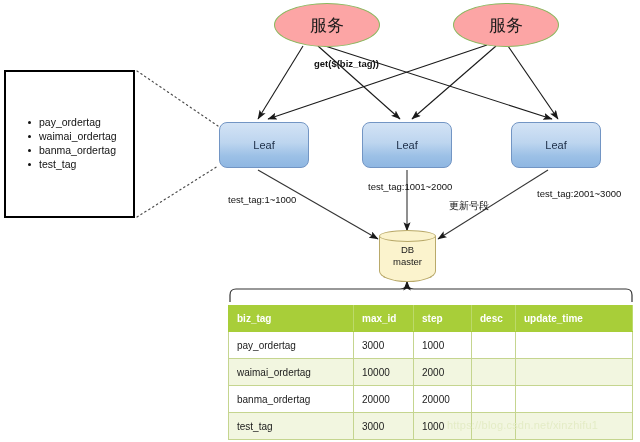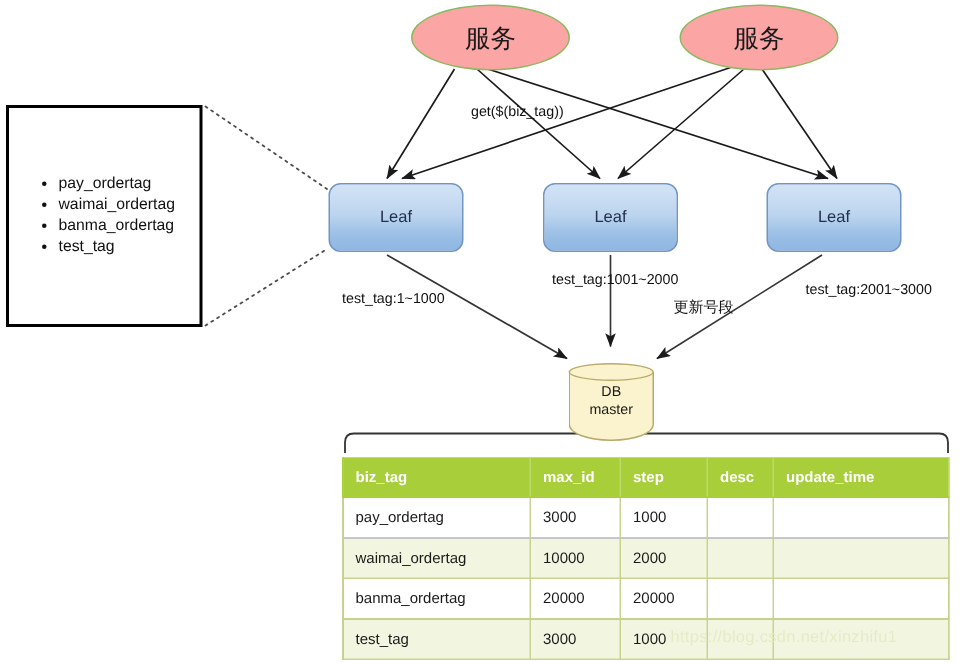--- a/index.html
+++ b/index.html
@@ -65,21 +65,21 @@
     color: #20314a;
   }
   #leaf-1 { left: 219px; top: 122px; }
   #leaf-2 { left: 362px; top: 122px; }
   #leaf-3 { left: 511px; top: 122px; }
 
   
   #db-node {
     position: absolute;
     left: 379px;
-    top: 242px;
+    top: 230px;
     width: 81px;
     height: 52px;
   }
   #db-node .db-body {
     position: absolute;
     left: 0;
     top: 6px;
     width: 57px;
     height: 46px;
     box-sizing: border-box;
@@ -149,21 +149,21 @@
   }
 
   
   .edge-label {
     position: absolute;
     font-size: 9.5px;
     color: #111111;
     white-space: nowrap;
     line-height: 12px;
   }
-  #label-get       { left: 314px; top: 69px; }
+  #label-get       { left: 314px; top: 58px; font-weight: bold; }
   #label-range-1   { left: 228px; top: 194px; }
   #label-range-2   { left: 340px; top: 181px; padding-left: 28px; }
   #label-range-3   { left: 537px; top: 188px; }
   #label-update    { left: 449px; top: 200px; font-size: 10px; }
 
   
   #seg-table {
     position: absolute;
     left: 228px;
     top: 305px;

